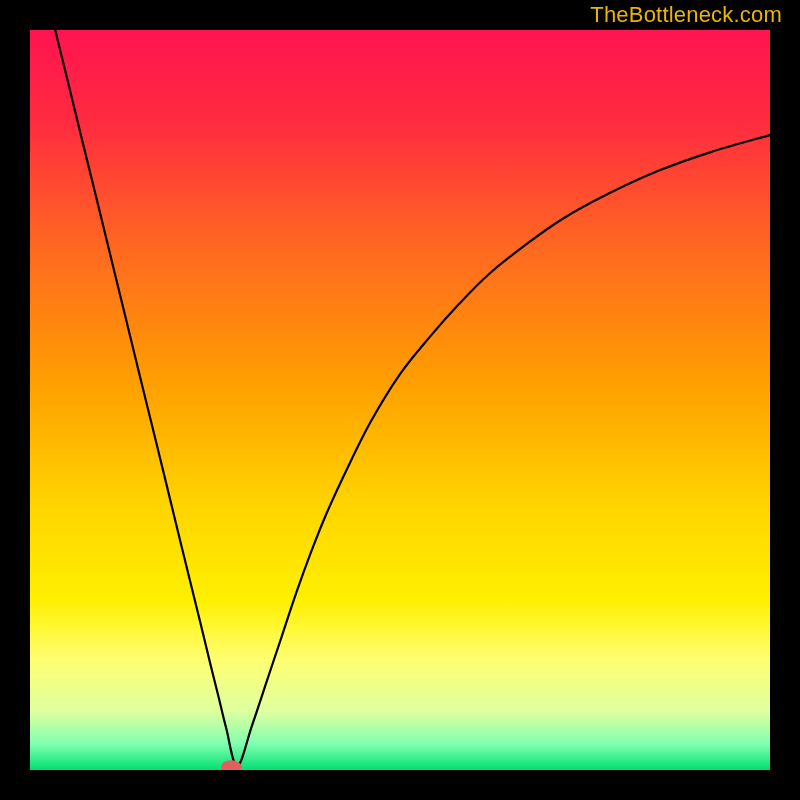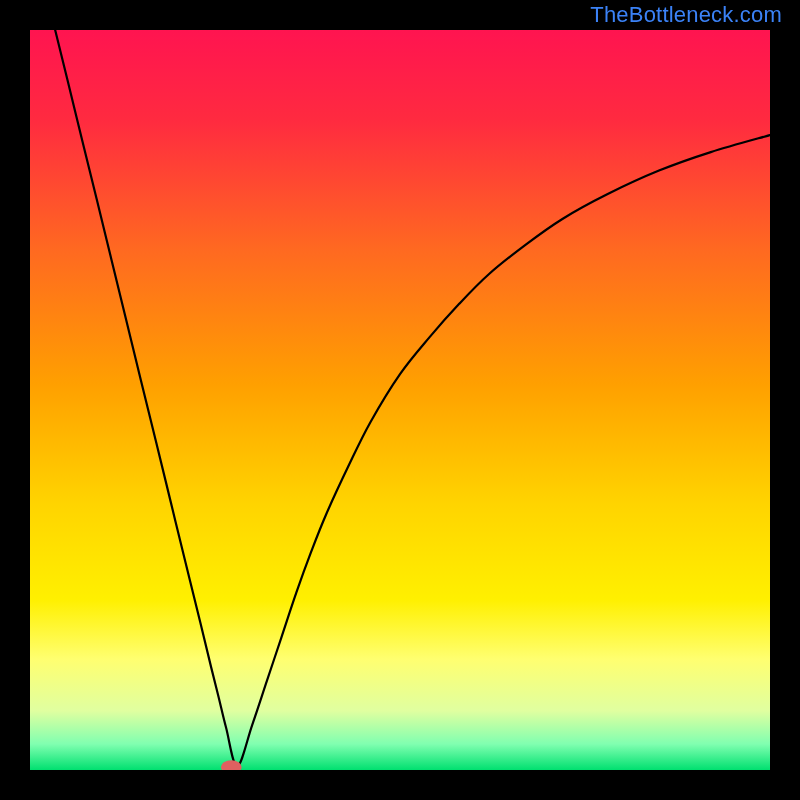--- a/index.html
+++ b/index.html
@@ -14,21 +14,21 @@
   .outer {
     position: relative;
     width: 800px;
     height: 800px;
     background: #000;
   }
   .watermark {
     position: absolute;
     top: 2px;
     right: 18px;
-    color: #3b82f6;
+    color: #eab308;
     font-size: 22px;
     font-weight: 500;
     letter-spacing: 0.2px;
     z-index: 10;
   }
   .plot-area {
     position: absolute;
     left: 30px;
     top: 30px;
     width: 740px;

